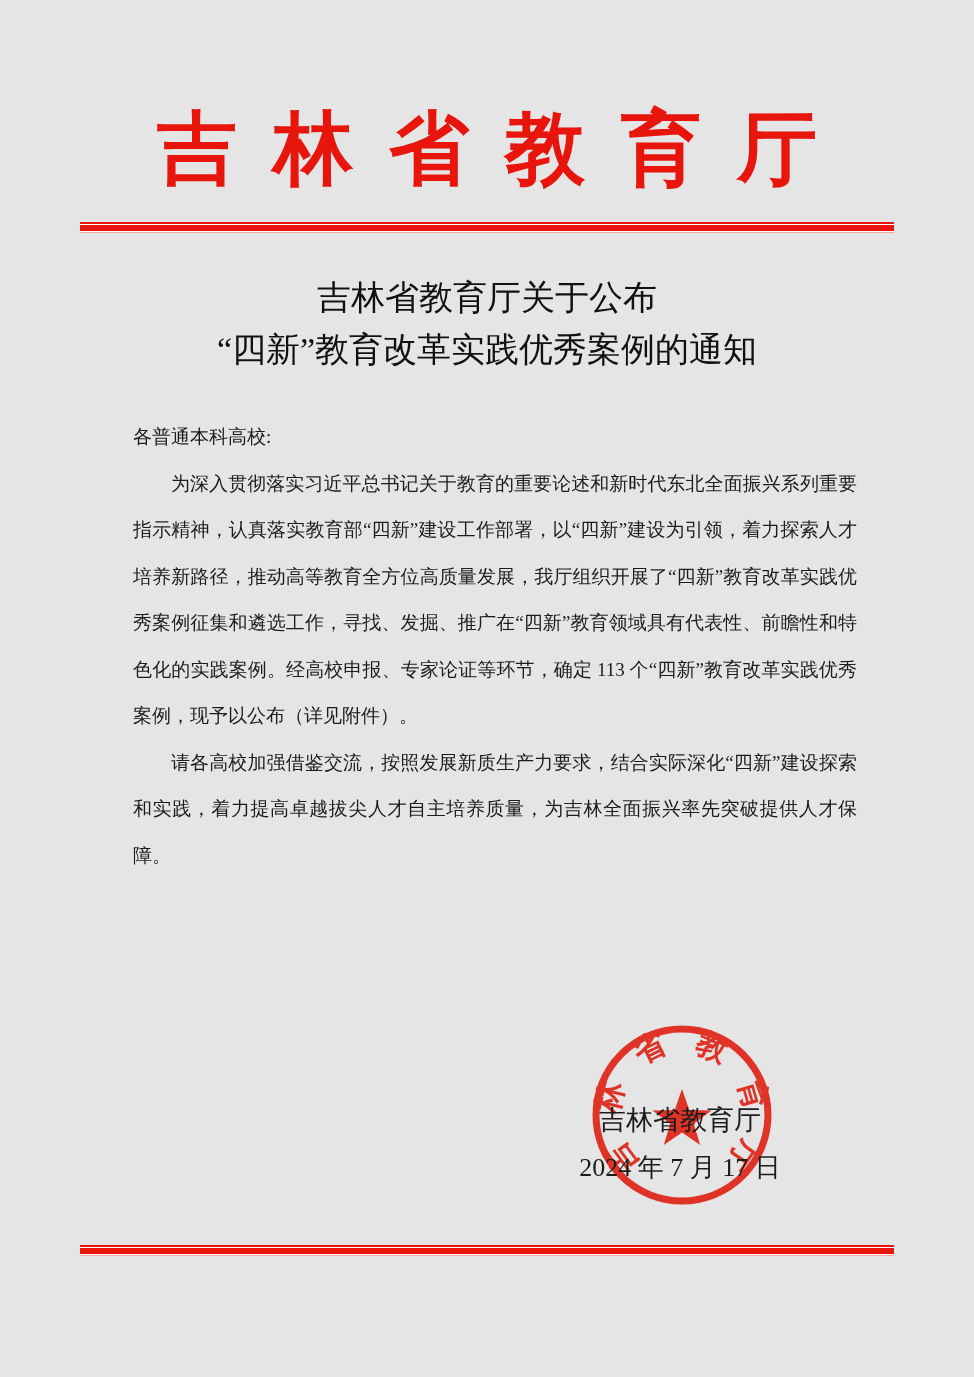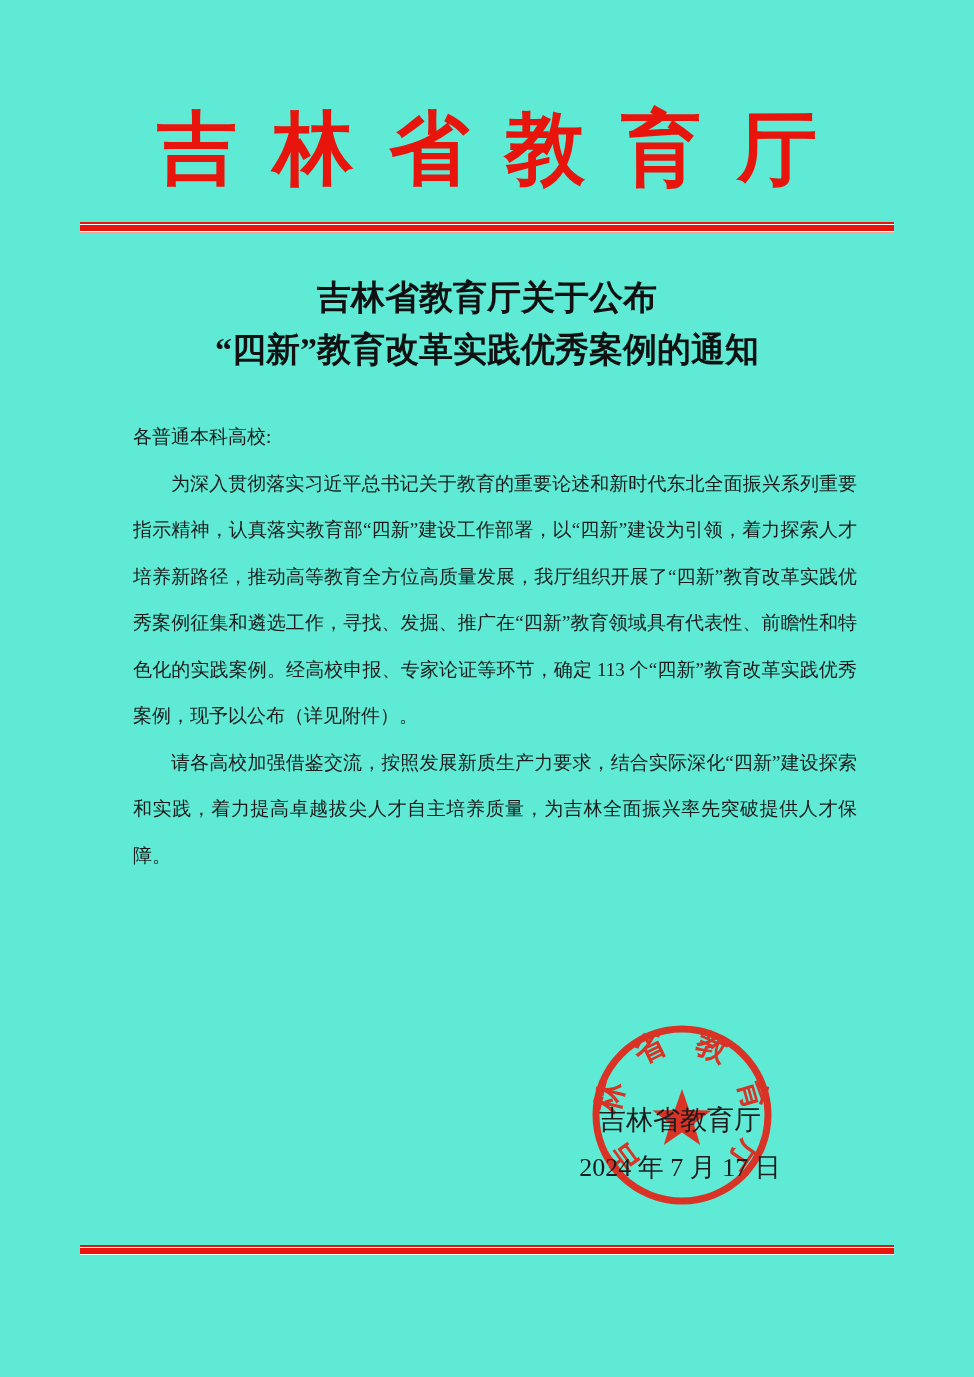--- a/index.html
+++ b/index.html
@@ -7,21 +7,21 @@
     --seal-red: #e02a1d;
     --text-black: #1c1c1c;
     --rule-pink: #f0a8a2;
   }
   * { margin: 0; padding: 0; box-sizing: border-box; }
   html, body { background: #ffffff; }
   .page {
     position: relative;
     width: 974px;
     height: 1377px;
-    background: #5eead4;
+    background: #e5e5e5;
     overflow: hidden;
     font-family: "Liberation Serif", "DejaVu Serif", serif;
     color: var(--text-black);
   }
   .agency-header {
     position: absolute;
     top: 96px;
     left: 0;
     width: 100%;
     text-align: center;
@@ -48,21 +48,21 @@
   }
   .rule-top { top: 222px; }
   .rule-bottom { top: 1245px; }
   .doc-title {
     position: absolute;
     top: 272px;
     left: 0;
     width: 100%;
     text-align: center;
     font-size: 34px;
-    font-weight: bold;
+    font-weight: normal;
     line-height: 52px;
     color: #111111;
   }
   .body-text {
     position: absolute;
     top: 414px;
     left: 133px;
     width: 724px;
     font-size: 19px;
     line-height: 46.5px;

